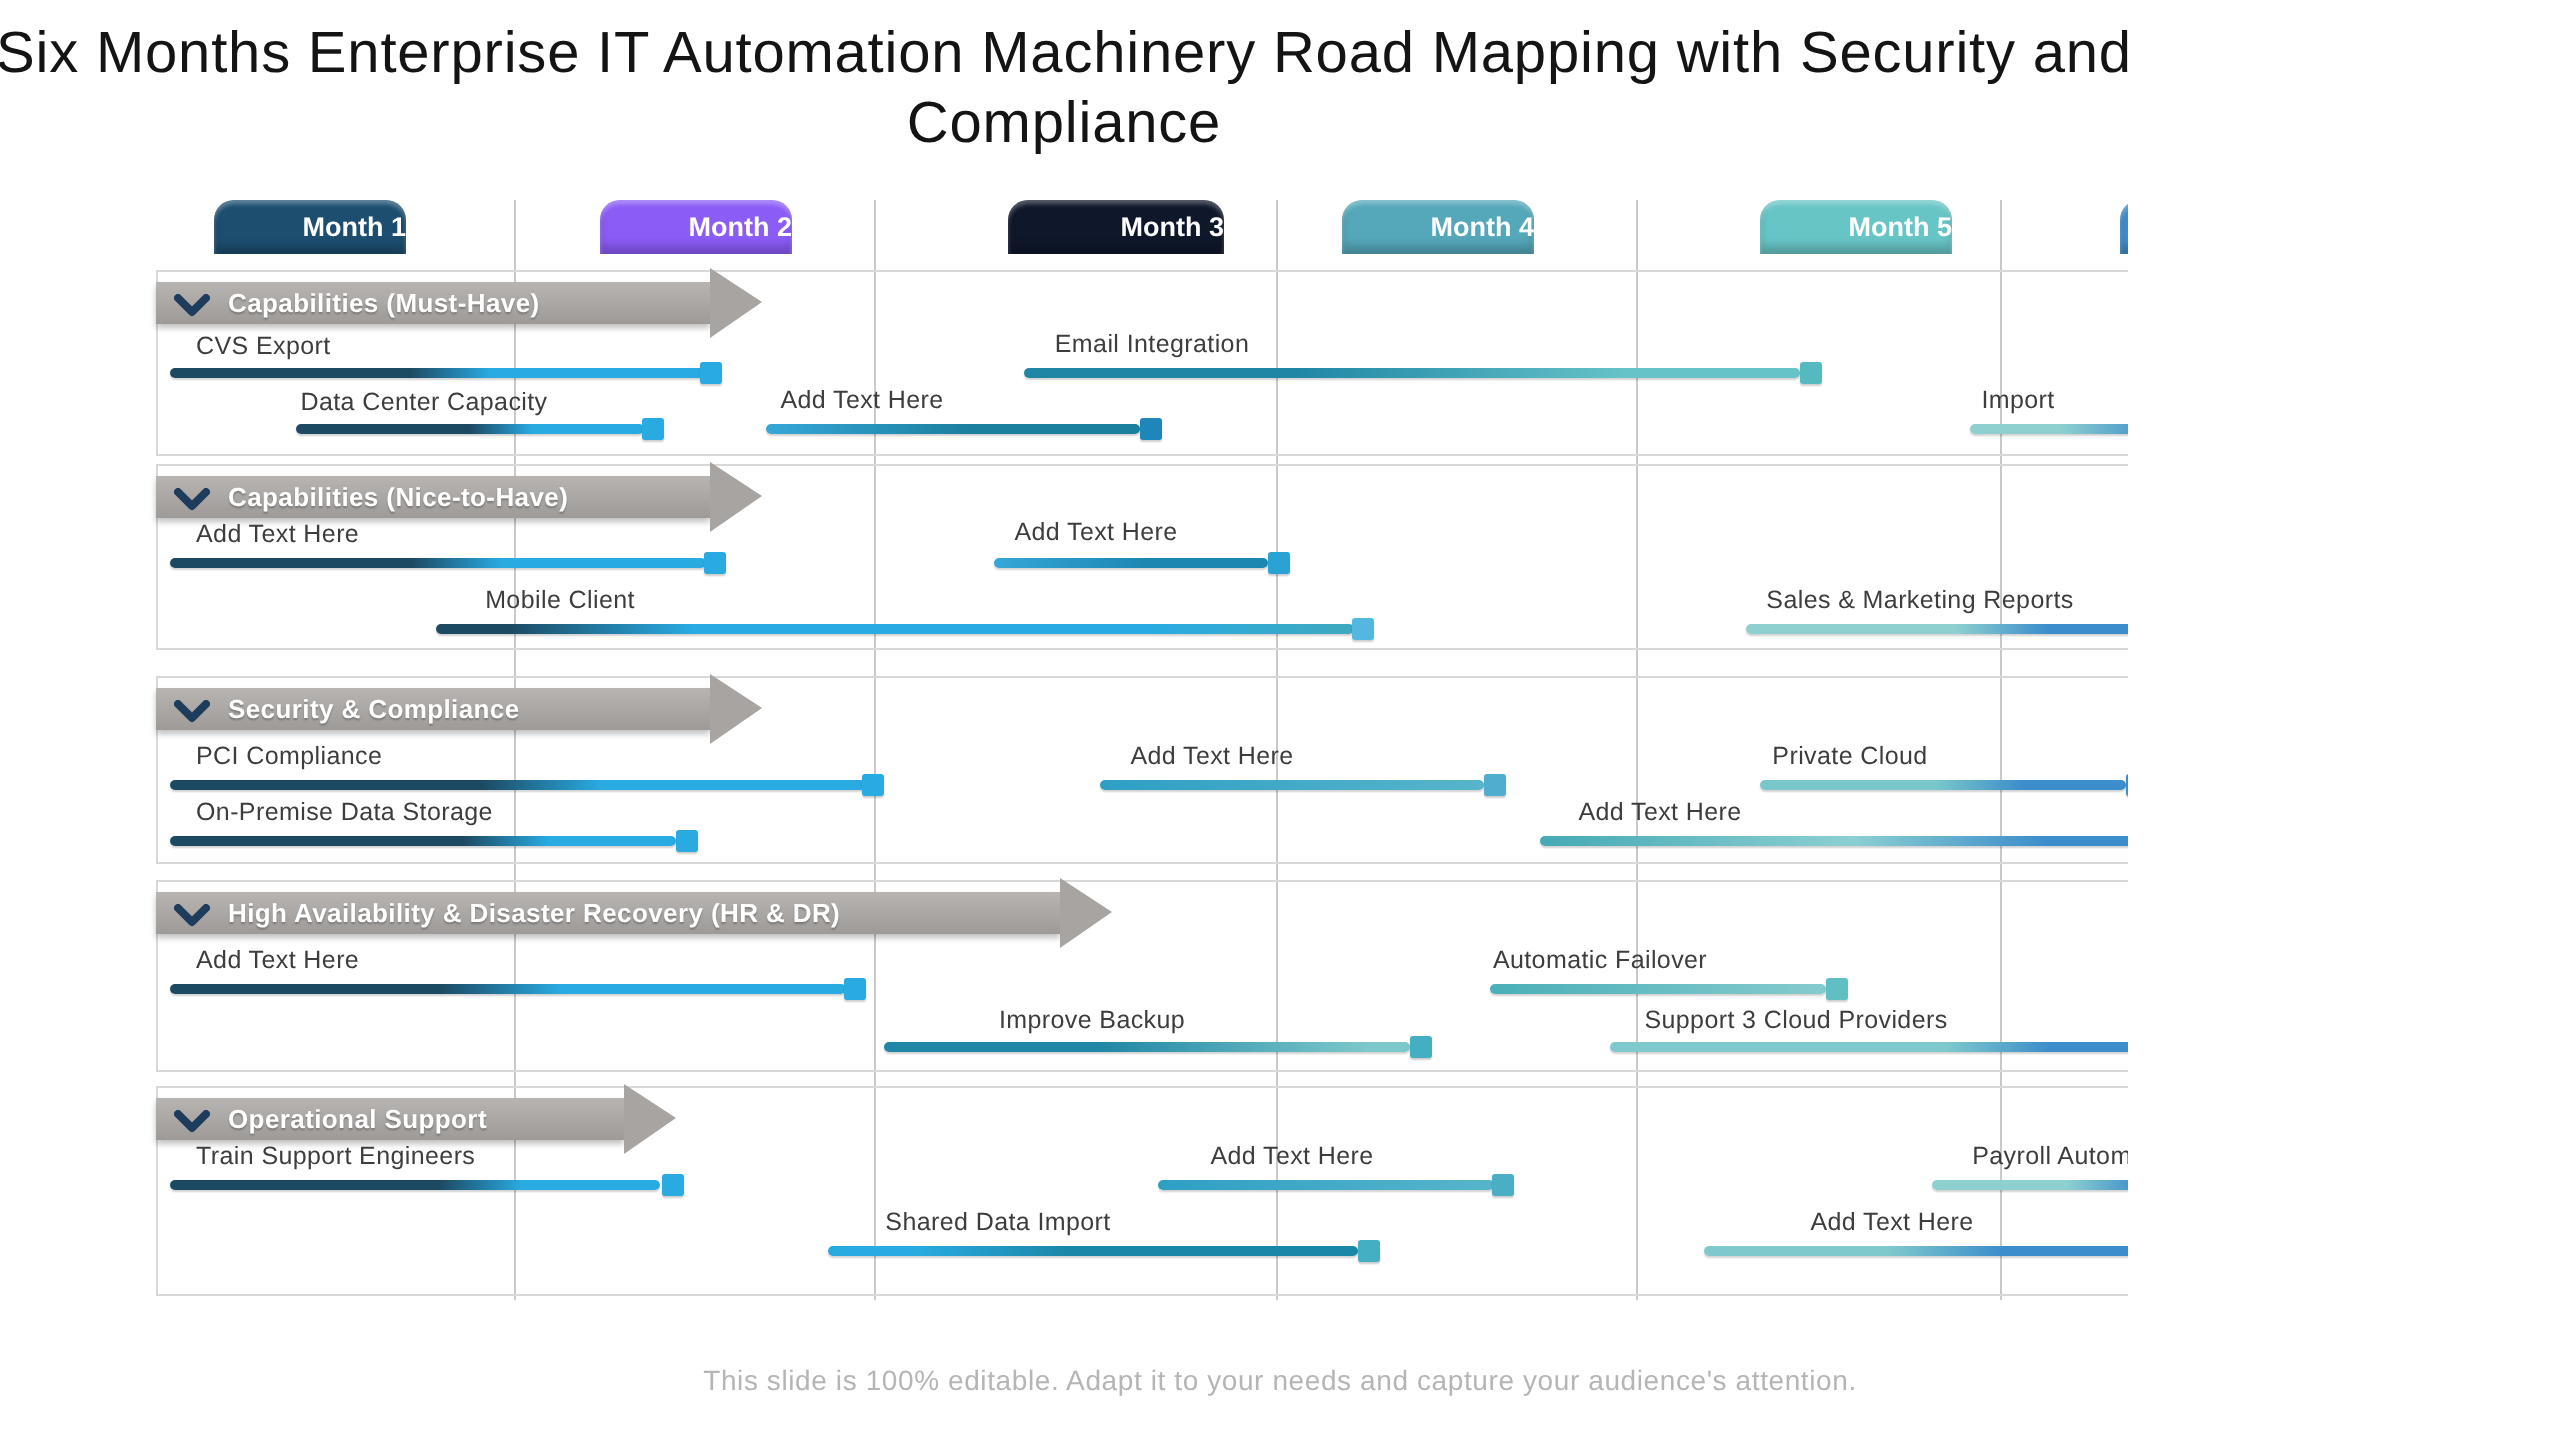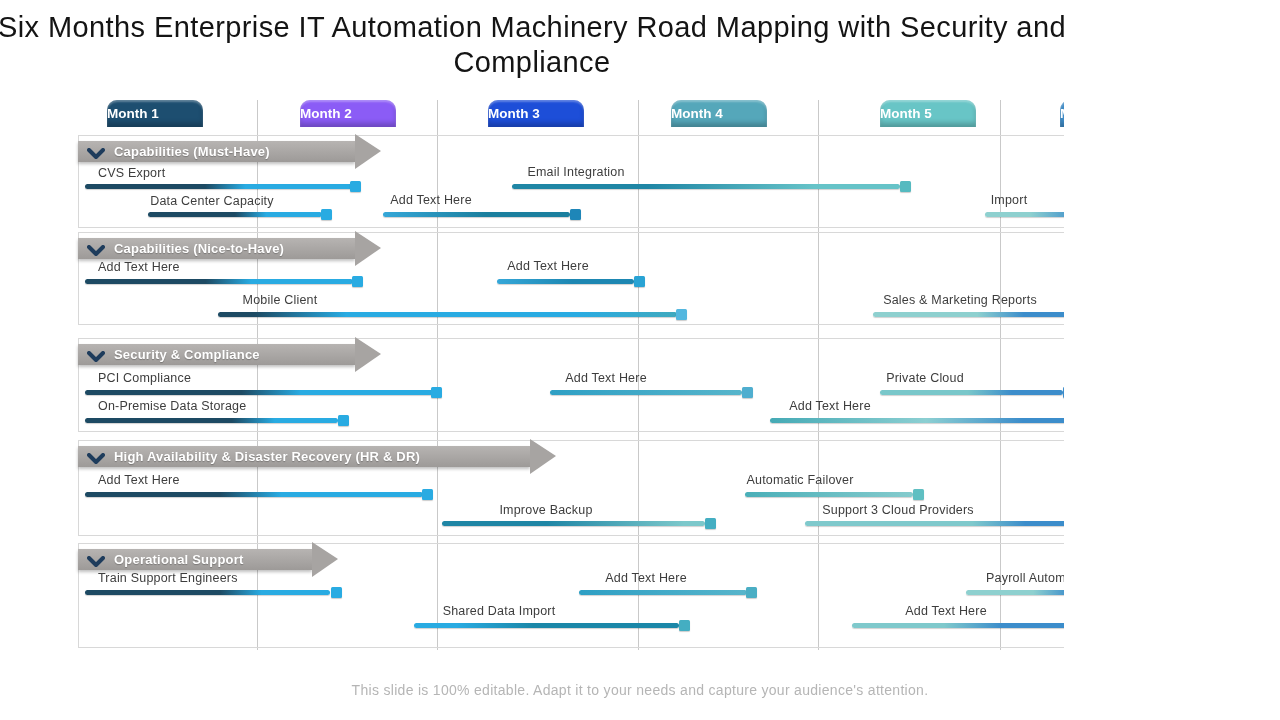--- a/index.html
+++ b/index.html
@@ -2,21 +2,21 @@
 <html><head>
 <meta charset="utf-8">
 <style>
   html,body{margin:0;padding:0;background:#fff;}
   .slide{position:relative;width:1064px;height:720px;background:#ffffff;
          font-family:"Liberation Sans",sans-serif;overflow:hidden;}
   .title{position:absolute;top:10px;left:50%;transform:translateX(-50%);
          width:1120px;text-align:center;font-size:29px;line-height:1.22;
          color:#141414;letter-spacing:.4px;font-weight:400;}
   .tab{position:absolute;top:100px;width:96px;height:27px;border-radius:10px 10px 0 0;
-       color:#fff;font-weight:bold;font-size:13.5px;text-align:left;line-height:27px;
+       color:#fff;font-weight:bold;font-size:13.5px;text-align:right;line-height:27px;
        box-shadow:inset 0 2px 2px rgba(255,255,255,.30), inset 0 -4px 5px rgba(0,0,0,.22);}
   .gridline{position:absolute;width:1px;background:#c9c9c9;top:100px;height:550px;}
   .section{position:absolute;left:78px;width:1127px;border:1px solid #d8d8d8;
            background:transparent;box-sizing:border-box;}
   .arrow{position:absolute;height:21px;background:linear-gradient(#b7b4b2,#9d9a98);
          box-shadow:0 2px 3px rgba(0,0,0,.25);}
   .arrow::after{content:"";position:absolute;right:-26px;top:-7px;width:0;height:0;
          border-left:26px solid #a7a4a2;border-top:17px solid transparent;
          border-bottom:18px solid transparent;}
   .chev{position:absolute;left:9px;top:5px;width:18px;height:12px;}
@@ -41,21 +41,21 @@
 <div class="slide">
   <div class="title">Six Months Enterprise IT Automation Machinery Road Mapping with Security and Compliance</div>
   <div id="timeline">
       <div class="gridline" style="left: 257px;"></div>
       <div class="gridline" style="left: 437px;"></div>
       <div class="gridline" style="left: 638px;"></div>
       <div class="gridline" style="left: 818px;"></div>
       <div class="gridline" style="left: 1000px;"></div>
       <div class="tab" style="left: 107px; background: rgb(29, 78, 112);">Month 1</div>
       <div class="tab" style="left: 300px; background: #8b5cf6;">Month 2</div>
-      <div class="tab" style="left: 488px; background: #1d4ed8;">Month 3</div>
+      <div class="tab" style="left: 504px; background: #0f172a; padding-left: 12px;">Month 3</div>
       <div class="tab" style="left: 671px; background: rgb(85, 167, 186);">Month 4</div>
       <div class="tab" style="left: 880px; background: rgb(104, 197, 198);">Month 5</div>
       <div class="tab" style="left: 1060px; background: rgb(63, 142, 203);">Month 6</div>
       <div class="section" style="top: 135px; height: 93px;"></div>
       <div class="arrow" style="left: 78px; top: 141px; width: 277px;">
         <div class="chev"><svg width="18" height="12" viewBox="0 0 18 12">
             <polyline points="2,2 9,9 16,2" fill="none" stroke="#1e3c5c" stroke-width="4" stroke-linecap="round" stroke-linejoin="round"></polyline>
           </svg></div>
         <div class="alabel">Capabilities (Must-Have)</div>
       </div>

